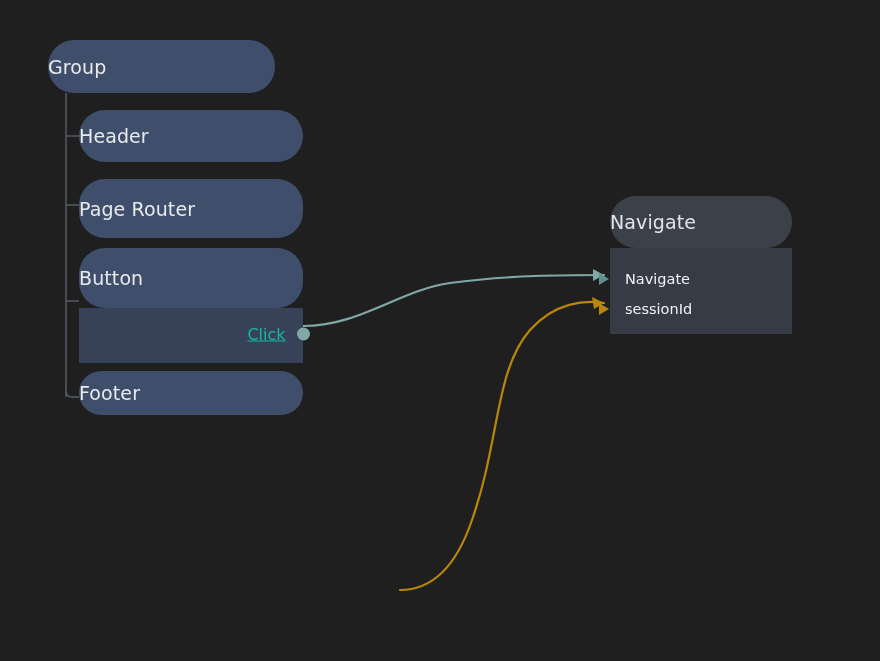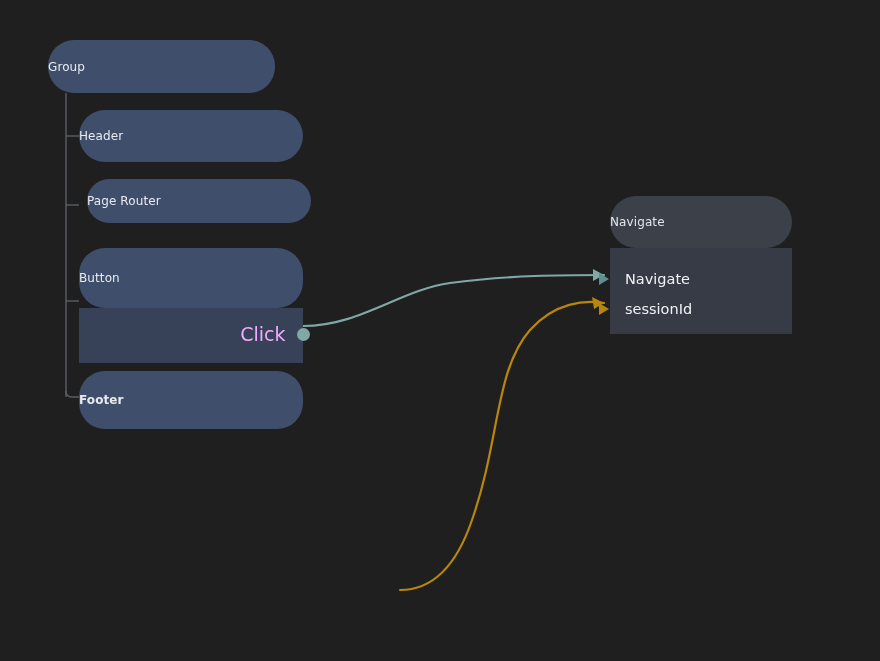--- a/index.html
+++ b/index.html
@@ -21,21 +21,21 @@
     position: absolute;
     box-sizing: border-box;
   }
   .node-header {
     box-sizing: border-box;
     width: 100%;
     display: flex;
     align-items: center;
     padding-left: 0;
     color: #e8eaee;
-    font-size: 12px;
+    font-size: 19px;
     letter-spacing: 0.1px;
     border-radius: 26px;
   }
   .node-body {
     box-sizing: border-box;
     width: 100%;
     position: relative;
   }
   
   .node.widget > .node-header {
@@ -54,24 +54,25 @@
   }
   
   .port-out {
     position: absolute;
     display: flex;
     align-items: center;
     right: 0;
     transform: translateY(-50%);
   }
   .port-out .port-label {
-    color: #f0abfc;
-    font-size: 19px;
+    color: #14b8a6;
+    font-size: 16px;
     padding-right: 11px;
     white-space: nowrap;
+    text-decoration: underline;
   }
   .port-dot {
     width: 13px;
     height: 13px;
     border-radius: 50%;
     margin-right: -6.5px;
     flex: 0 0 auto;
   }
   .port-in {
     position: absolute;
@@ -127,33 +128,33 @@
     </svg>
 
   <div id="nodes-layer">
       <div class="node widget" style="left: 48px; top: 40px; width: 227px;">
         <div class="node-header" style="height: 53px;">Group</div>
       </div>
       <div class="node widget" style="left: 79px; top: 110px; width: 224px;">
         <div class="node-header" style="height: 52px;">Header</div>
       </div>
       <div class="node widget" style="left: 79px; top: 179px; width: 224px;">
-        <div class="node-header" style="height: 44px; margin-left: 8px;">Page Router</div>
+        <div class="node-header" style="height: 59px;">Page Router</div>
       </div>
       <div class="node widget" style="left: 79px; top: 248px; width: 224px;">
         <div class="node-header" style="height: 60px;">Button</div>
         <div class="node-body" style="height: 55px;">
           <div class="port-out" style="top: 26px;">
             <span class="port-label">Click</span>
             <span class="port-dot" style="background: rgb(127, 168, 166);"></span>
           </div>
         </div>
       </div>
       <div class="node widget" style="left: 79px; top: 371px; width: 224px;">
-        <div class="node-header" style="height: 58px; font-weight: bold;">Footer</div>
+        <div class="node-header" style="height: 44px;">Footer</div>
       </div>
       <div class="node logic" style="left: 610px; top: 196px; width: 182px;">
         <div class="node-header" style="height: 52px;">Navigate</div>
         <div class="node-body" style="height: 86px;">
           <div class="port-in" style="top: 31px;">
             <span class="port-arrow" style="border-left: 10px solid rgb(95, 143, 142);"></span>
             <span class="port-label">Navigate</span>
           </div>
           <div class="port-in" style="top: 61px;">
             <span class="port-arrow" style="border-left: 10px solid rgb(184, 134, 11);"></span>

